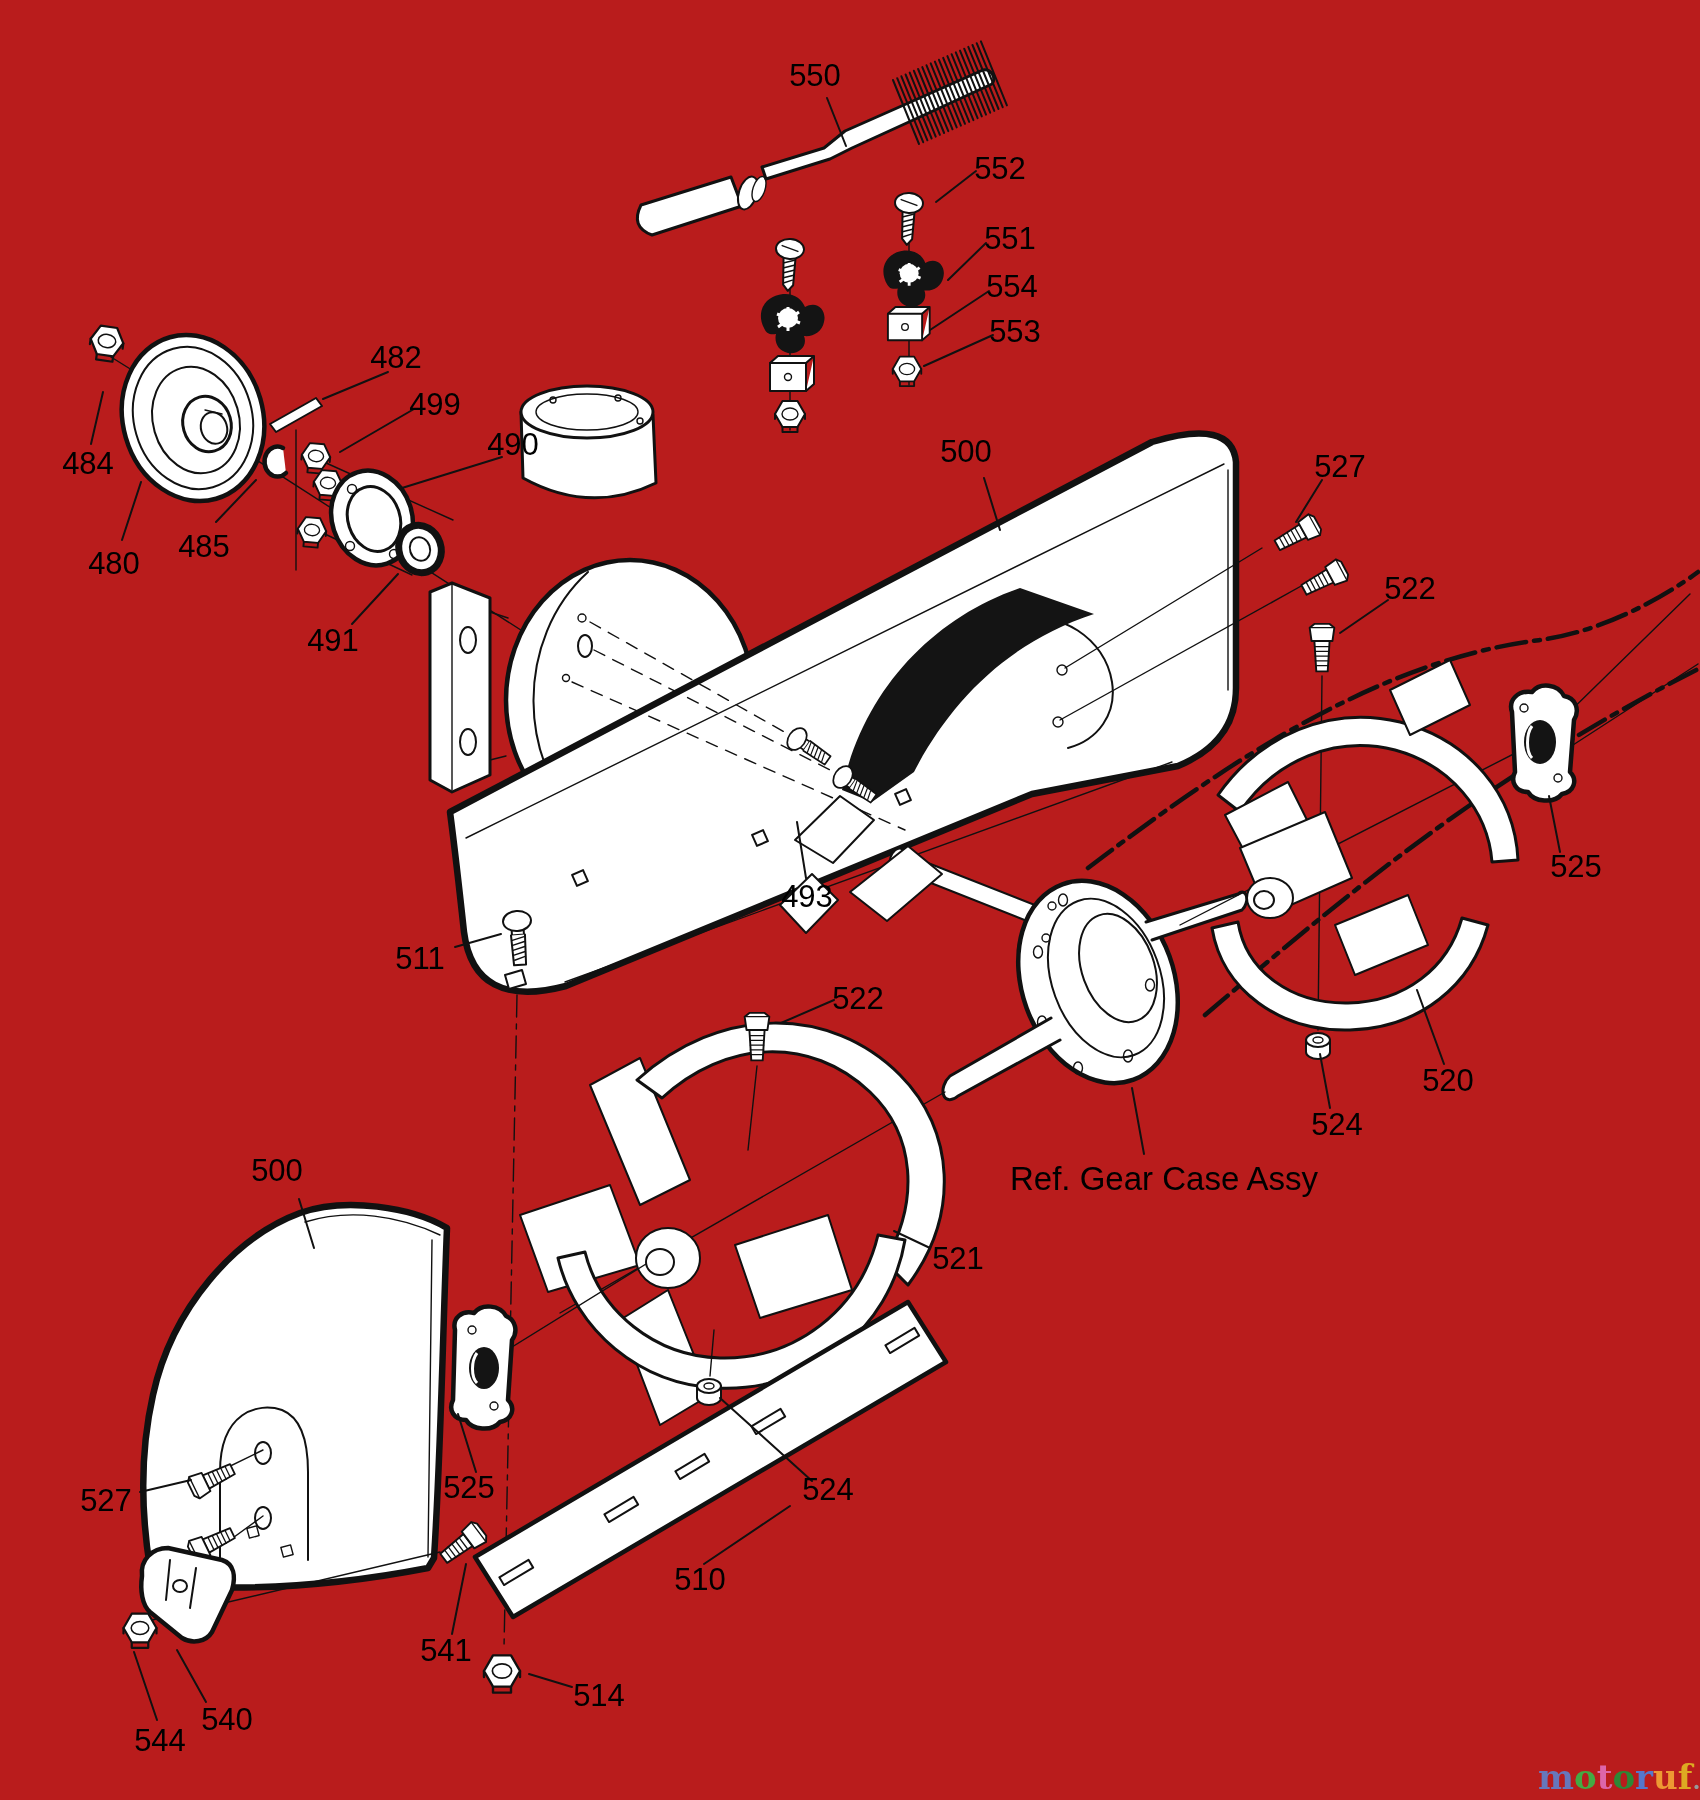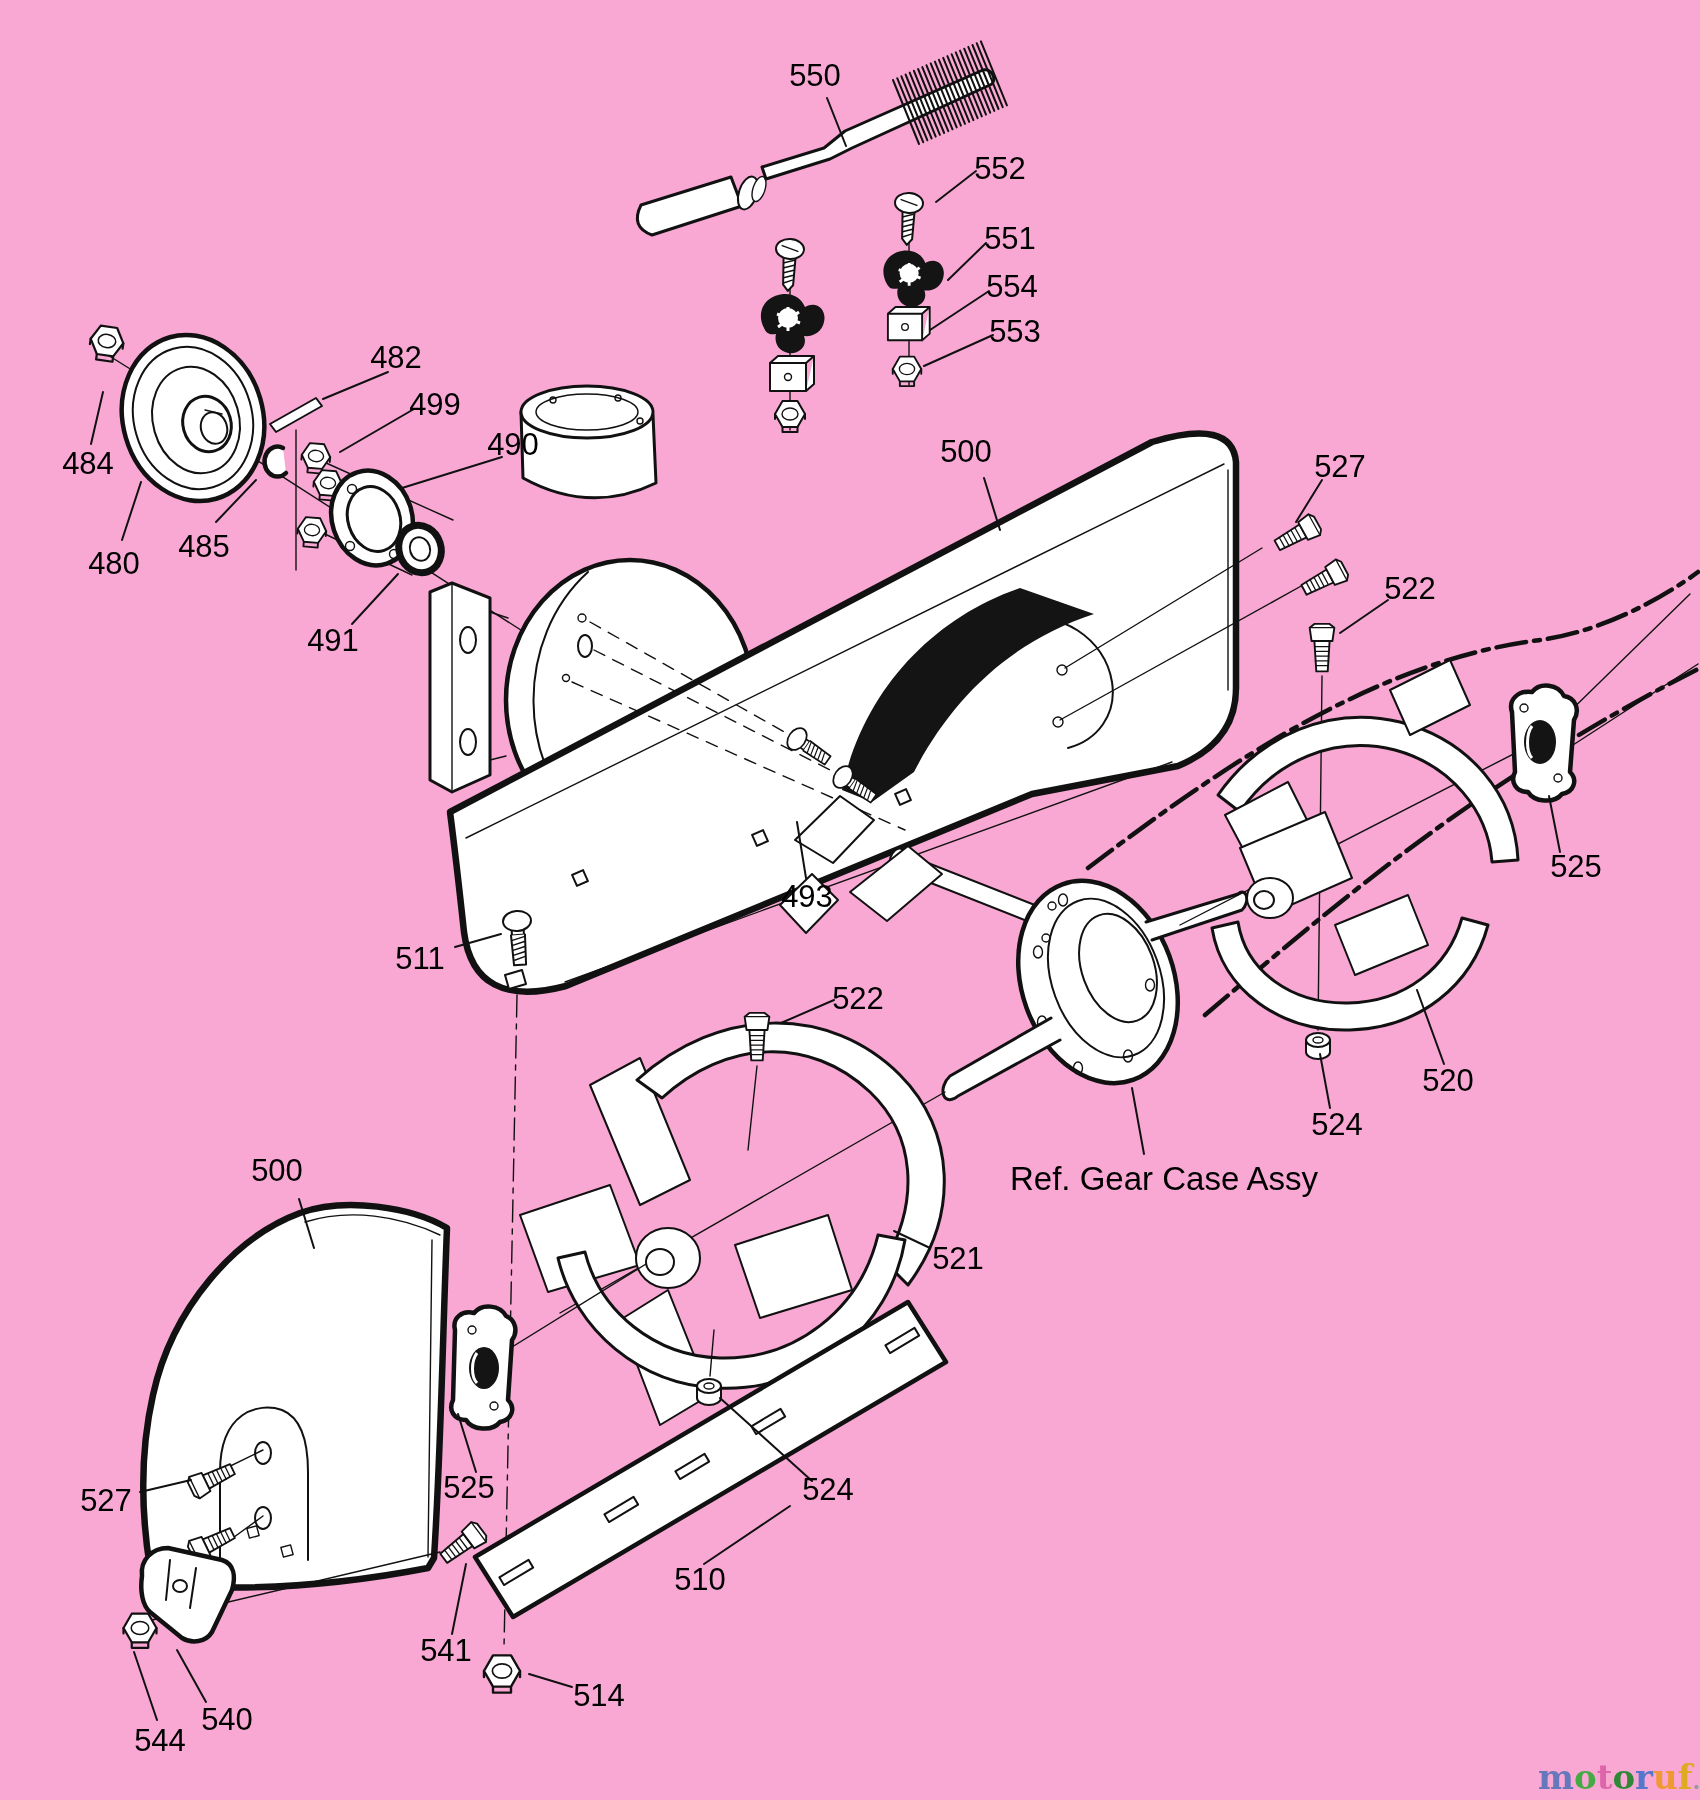--- a/index.html
+++ b/index.html
@@ -1,16 +1,16 @@
 <!DOCTYPE html>
 <html><head>
 <meta charset="utf-8">
 <style>
   html,body { margin:0; padding:0; background:#fff; }
-  .stage { position:relative; width:1700px; height:1800px; background:#f9a8d4; overflow:hidden; }
+  .stage { position:relative; width:1700px; height:1800px; background:#b91c1c; overflow:hidden; }
   svg { display:block; }
   svg * { vector-effect:none; }
   .ln  { stroke:#111; fill:none; stroke-linecap:round; stroke-linejoin:round; }
   .s1  { stroke-width:1.4; }
   .s2  { stroke-width:2; }
   .s3  { stroke-width:3; }
   .s4  { stroke-width:4.5; }
   .s6  { stroke-width:6.5; }
   .fw  { fill:#fff; }
   .fk  { fill:#141414; }

